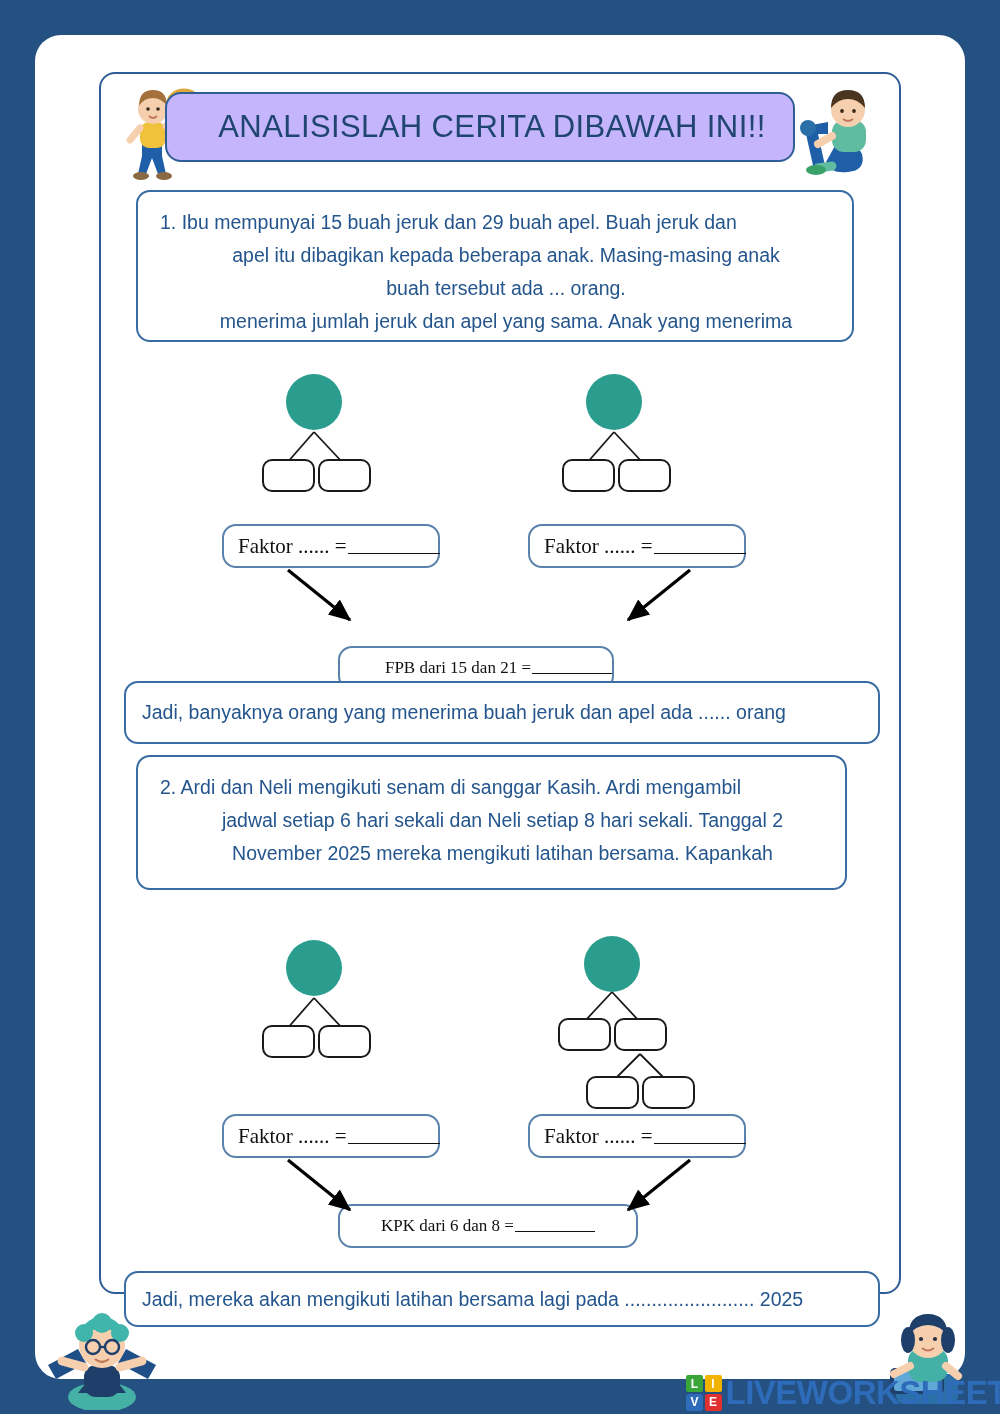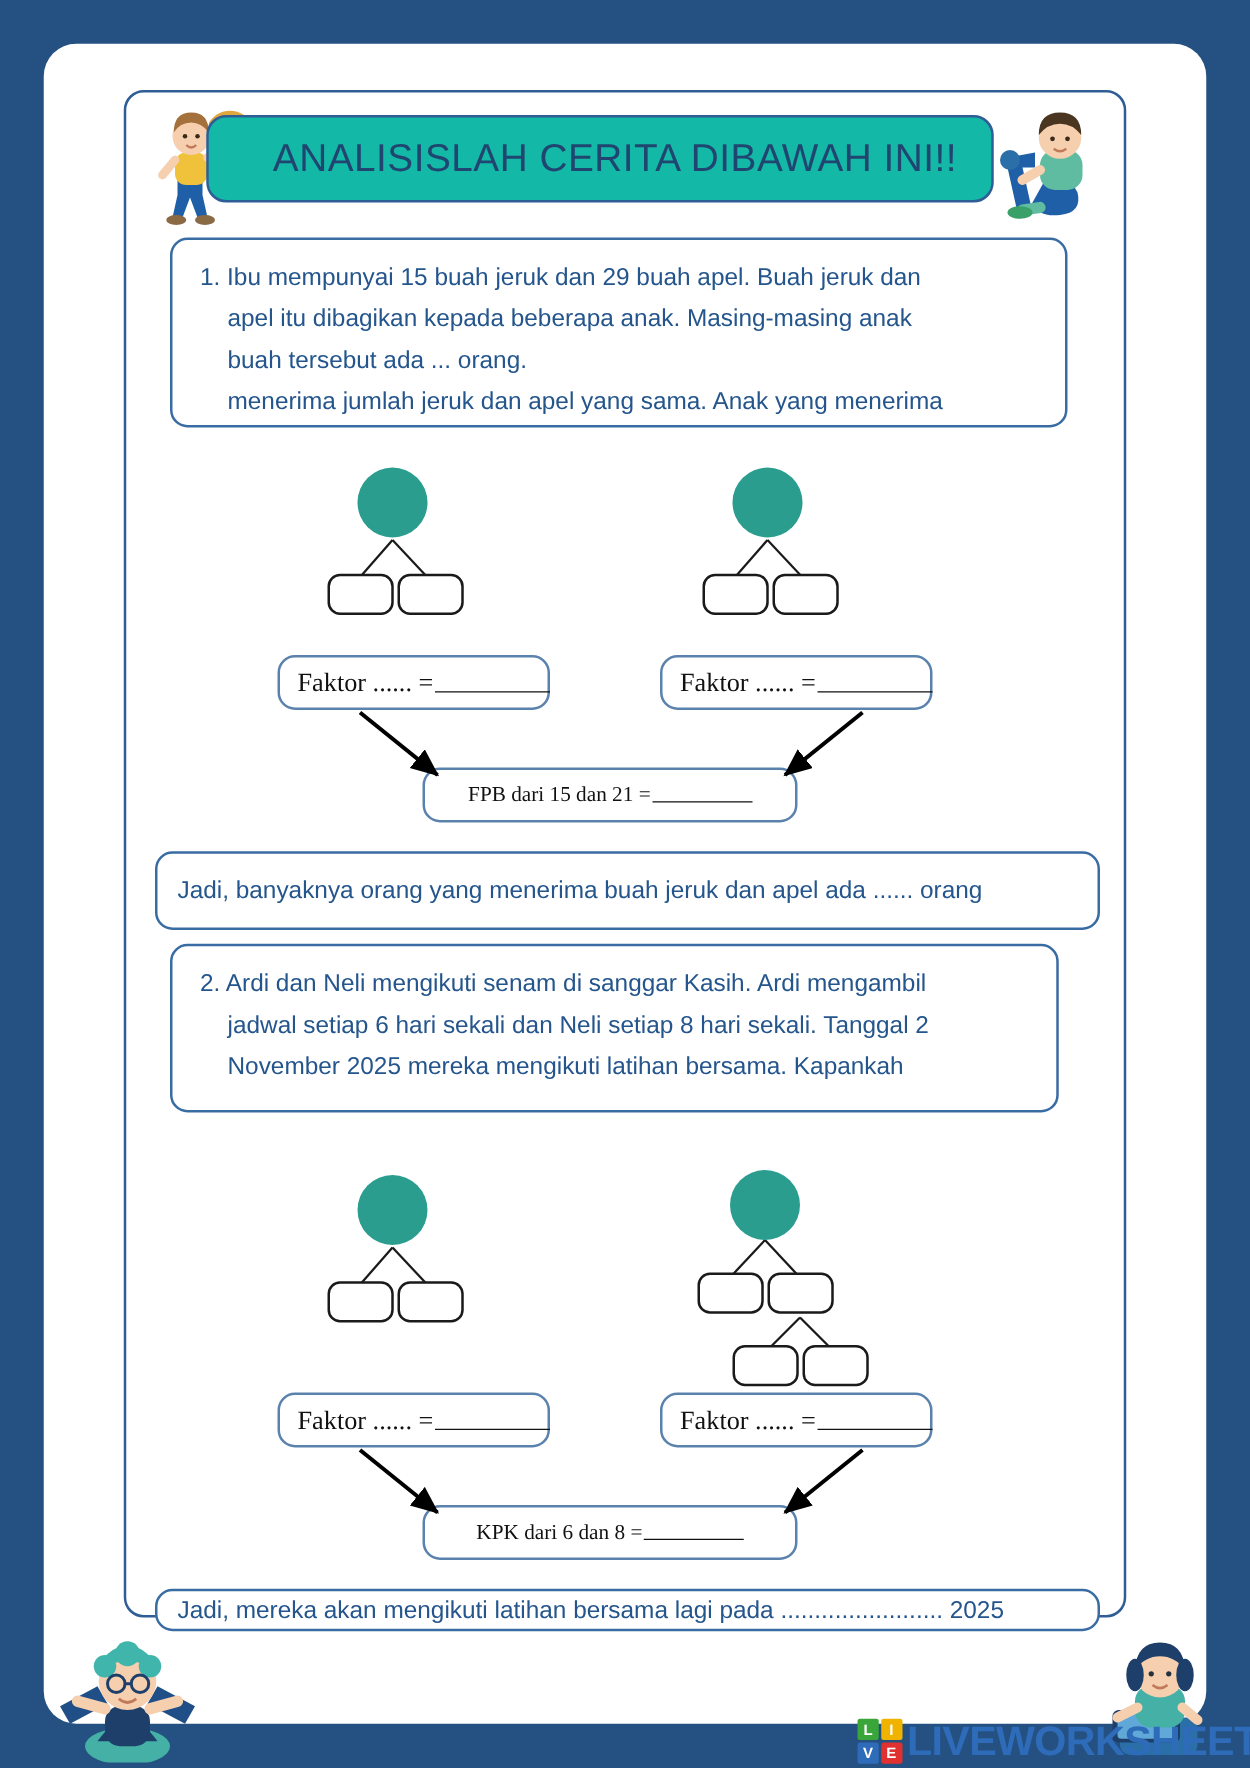--- a/index.html
+++ b/index.html
@@ -38,21 +38,21 @@
     box-sizing: border-box;
   }
 
   
   .title-bar {
     position: absolute;
     left: 165px; top: 92px;
     width: 630px; height: 70px;
     border: 2.5px solid #2f5d96;
     border-radius: 16px;
-    background: #14b8a6;
+    background: #c4b5fd;
     box-sizing: border-box;
     display: flex;
     align-items: center;
     justify-content: center;
     padding-left: 24px;
   }
   .title-text {
     color: #1f4570;
     font-size: 31px;
     letter-spacing: 0.4px;
@@ -69,21 +69,21 @@
     box-sizing: border-box;
     padding: 14px 22px 12px 22px;
   }
   .q-line {
     color: #24558c;
     font-size: 19.5px;
     line-height: 33px;
     font-family: "Liberation Sans", sans-serif;
     white-space: nowrap;
   }
-  .q-line.indent { padding-left: 22px; }
+  .q-line.indent { padding-left: 22px; text-align: center; }
 
   #q1-box { left: 136px; top: 190px; width: 718px; height: 152px; }
   #q2-box { left: 136px; top: 755px; width: 711px; height: 135px; }
 
   
   .concl-box {
     position: absolute;
     border: 2.5px solid #3a6ca4;
     border-radius: 14px;
     background: #ffffff;
@@ -92,21 +92,21 @@
     align-items: center;
     padding-left: 16px;
   }
   .concl-text {
     color: #24558c;
     font-size: 19.5px;
     font-family: "Liberation Sans", sans-serif;
     white-space: nowrap;
   }
   #concl1 { left: 124px; top: 681px; width: 756px; height: 63px; }
-  #concl2 { left: 124px; top: 1271px; width: 756px; height: 34px; }
+  #concl2 { left: 124px; top: 1271px; width: 756px; height: 56px; }
 
   
   .tree { position: absolute; }
   .node-circle {
     position: absolute;
     width: 56px; height: 56px;
     border-radius: 50%;
     background: #2a9d8f;
   }
   .node-box {
@@ -324,21 +324,21 @@
     <span class="faktor-text">
       <span>Faktor ...... =</span><span class="blank-line"></span>
     </span>
   </div>
   <div class="faktor-box" style="left:528px; top:524px; width:218px; height:44px;">
     <span class="faktor-text">
       <span>Faktor ...... =</span><span class="blank-line"></span>
     </span>
   </div>
 
-  <div class="result-box" style="left:338px; top:614px; width:300px; height:44px;">
+  <div class="result-box" style="left:338px; top:646px; width:276px; height:44px;justify-content:flex-end;">
     <span class="result-text">
       <span>FPB dari 15 dan 21 =</span><span class="blank-line short"></span>
     </span>
   </div>
 
   <div class="concl-box" id="concl1">
     <span class="concl-text">Jadi, banyaknya orang yang menerima buah jeruk dan apel ada ...... orang</span>
   </div>
 
   <div class="q-box" id="q2-box">

